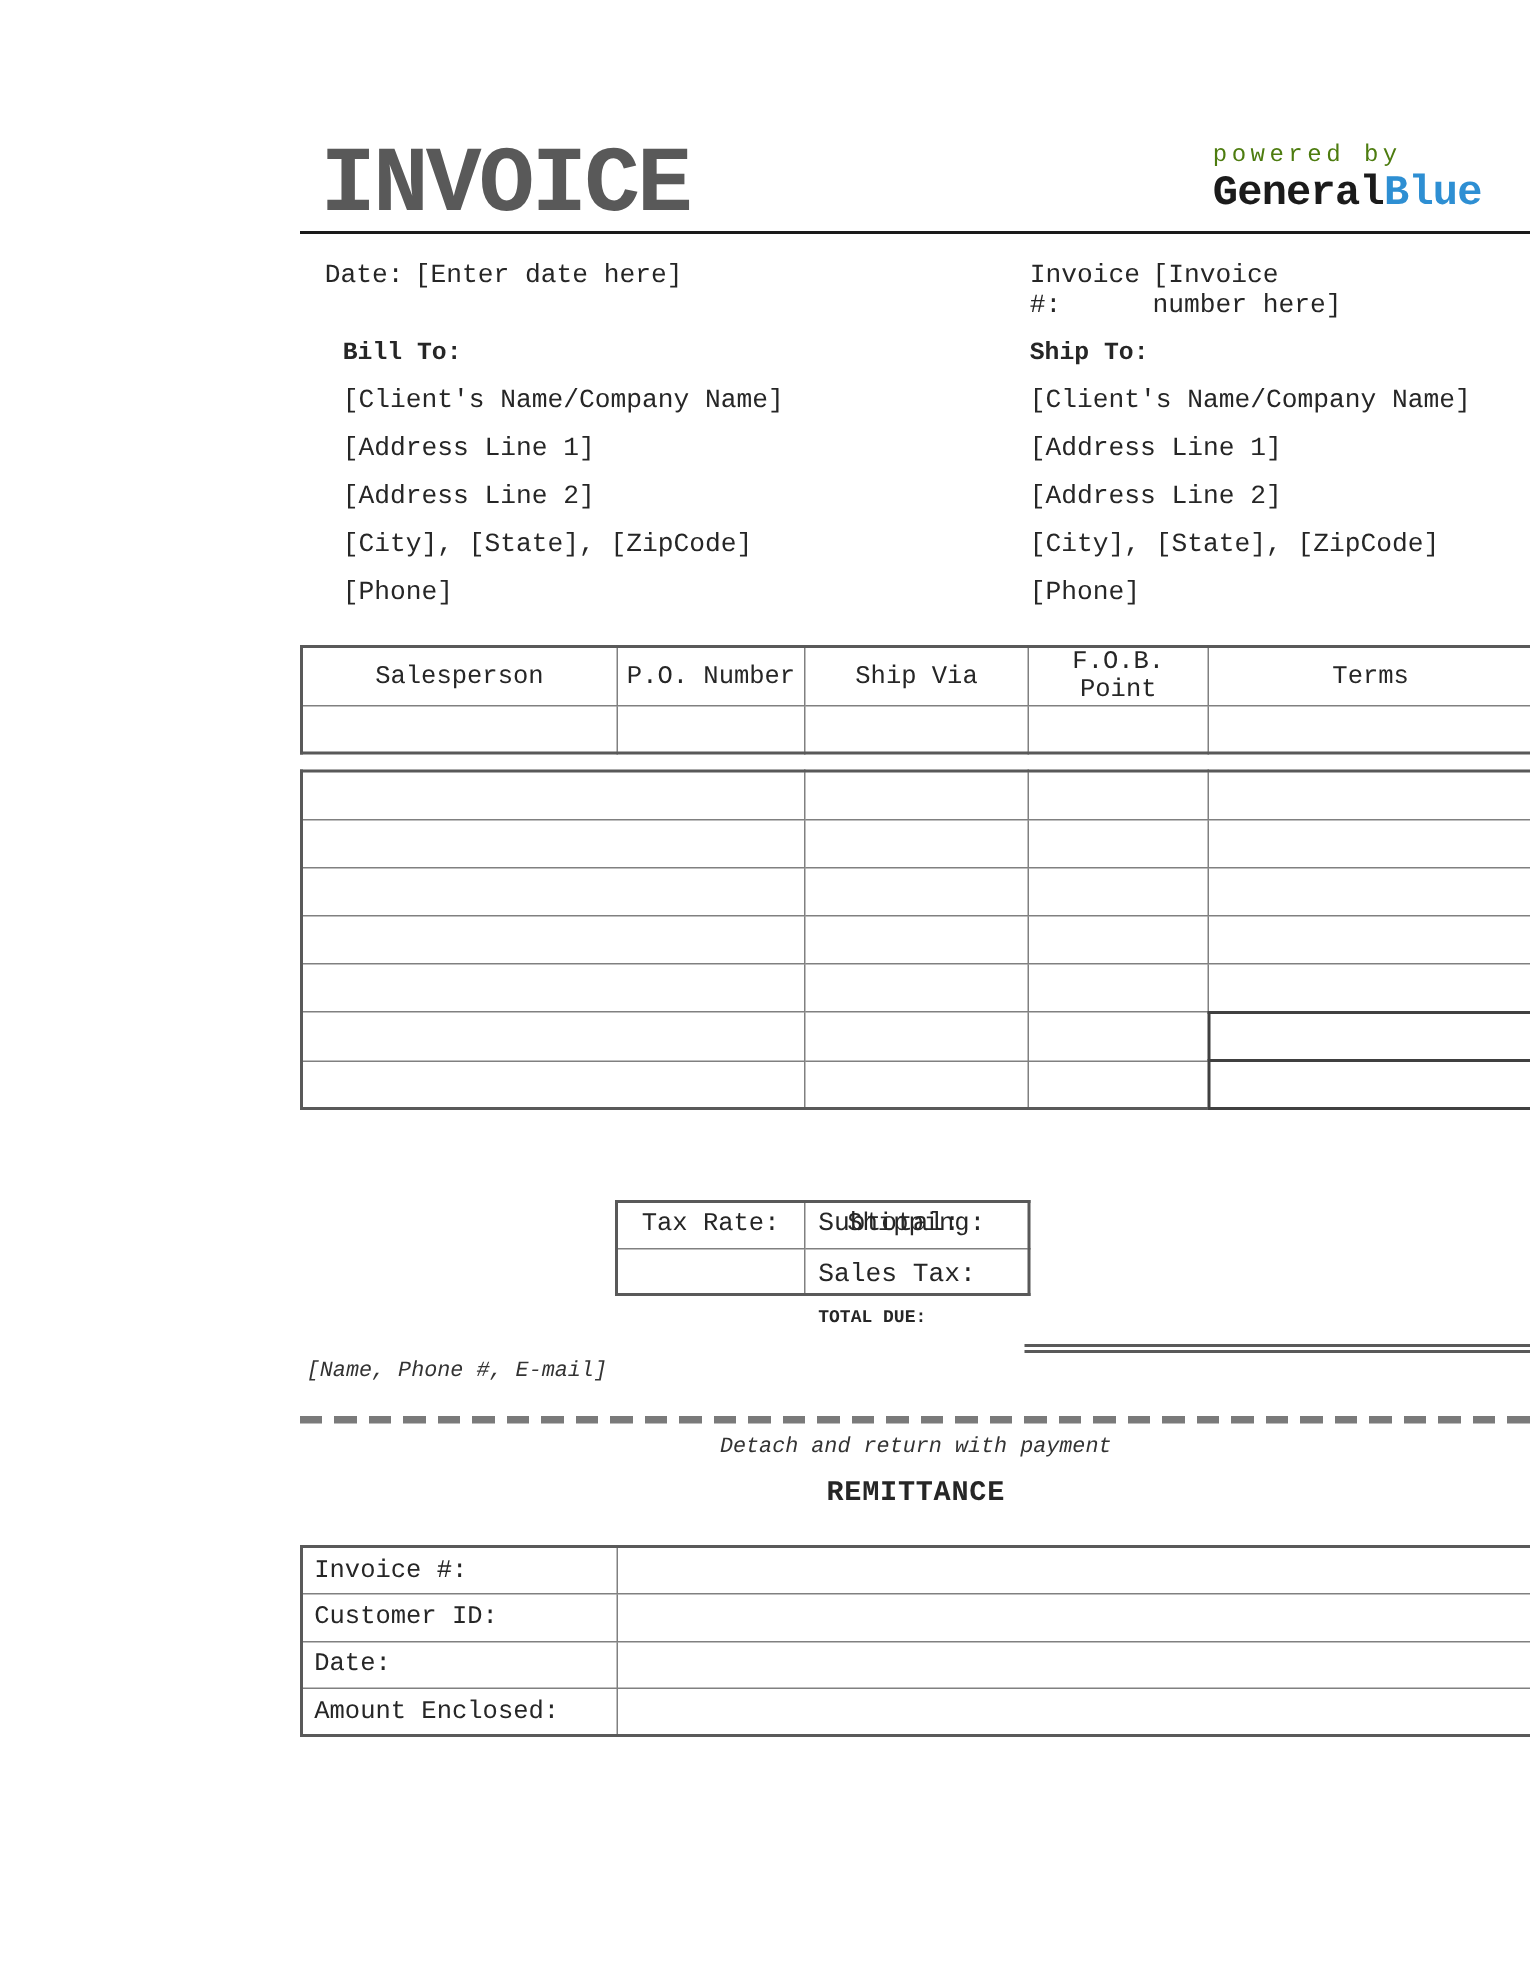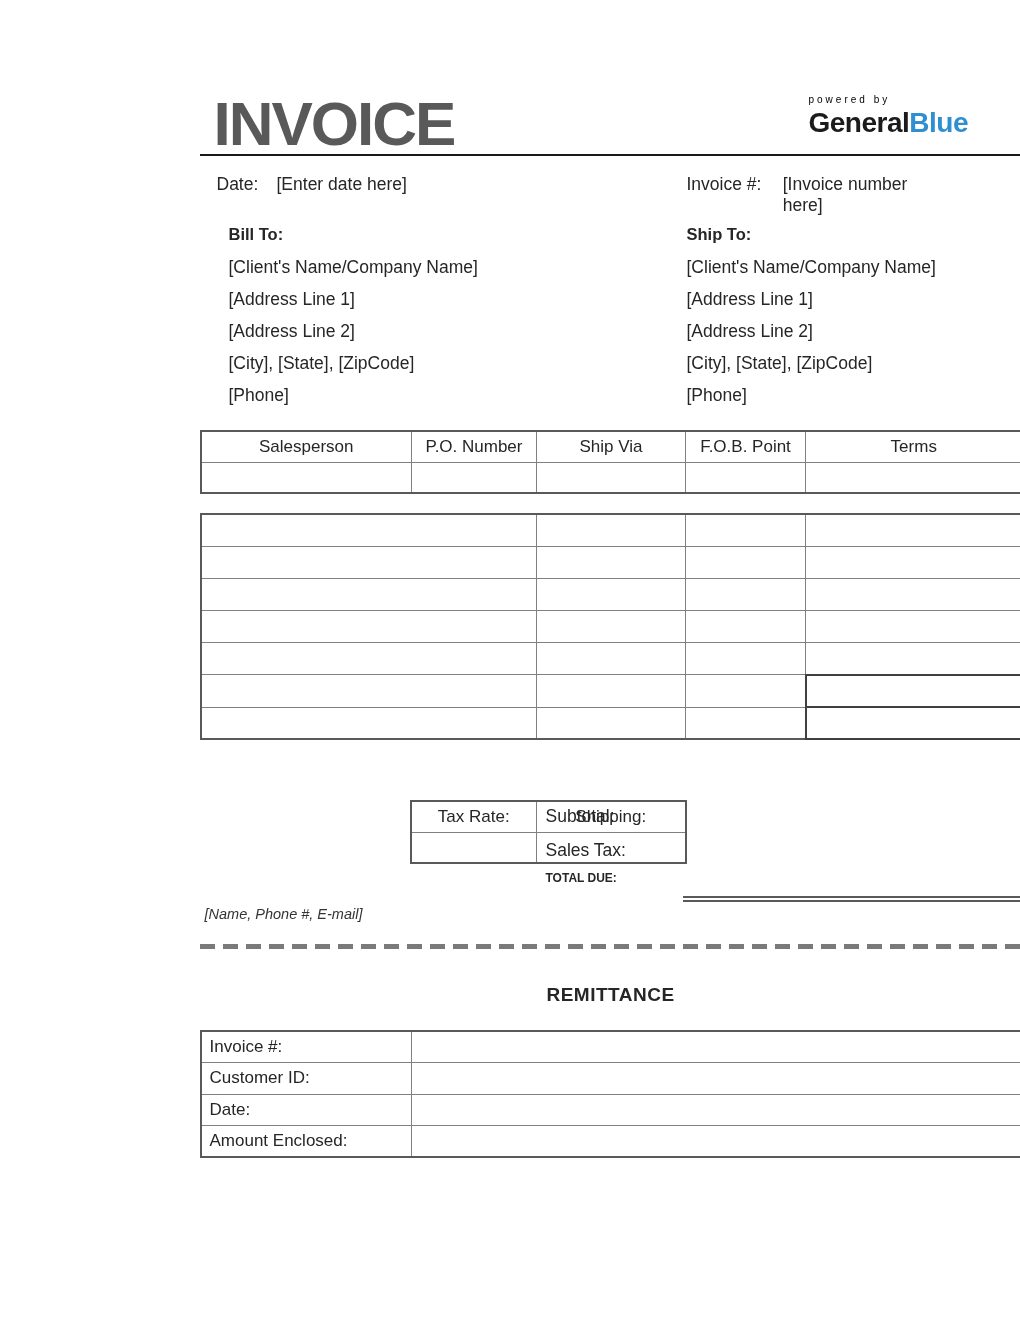--- a/index.html
+++ b/index.html
@@ -3,33 +3,33 @@
 <meta charset="utf-8">
 <style>
   html, body { margin:0; padding:0; background:#ffffff; }
   * { box-sizing: border-box; }
   .page {
     position: relative;
     width: 817px;
     height: 1320px;
     margin: 0 auto;
     background: #ffffff;
-    font-family: Liberation Sans, sans-serif;
+    font-family: Liberation Mono, monospace;
     color: #262626;
   }
 
   
   .hdr-title {
     position: absolute; left: 112px; top: 88px;
     font-size: 62px; font-weight: 700; letter-spacing: -2px;
     color: #595959;
   }
   .brand { position: absolute; left: 707px; top: 94px; }
   .powered {
-    font-size: 10px; color: #000000; letter-spacing: 3px;
+    font-size: 16px; color: #4d7c0f; letter-spacing: 3px;
   }
   .logo-line { font-size: 28px; font-weight: 600; margin-top: 2px; letter-spacing: -0.5px; }
   .lg-general { color: #1b1b1b; }
   .lg-blue { color: #2e8fd3; }
   .hdr-rule {
     position: absolute; left: 98px; top: 154px; width: 822px; height: 2px;
     background: #1a1a1a;
   }
 
   
@@ -245,20 +245,21 @@
     </table>
 
   <div class="totline tot-sub">Subtotal:</div>
   <div class="totline tot-tax">Sales Tax:</div>
   <div class="totline tot-due">TOTAL DUE:</div>
   <div class="dbl-line"></div>
 
   <div class="note note-2">[Name, Phone #, E-mail]</div>
 
   <div class="dashes"></div>
+  <div class="detach">Detach and return with payment</div>
   <div class="remit-head">REMITTANCE</div>
 
   <table class="tbl remit-tbl">
     <colgroup>
         <col style="width:211px">
         <col style="width:611px">
       </colgroup>
     <tbody>
         <tr>
       <td class="rlab">Invoice #:</td>

